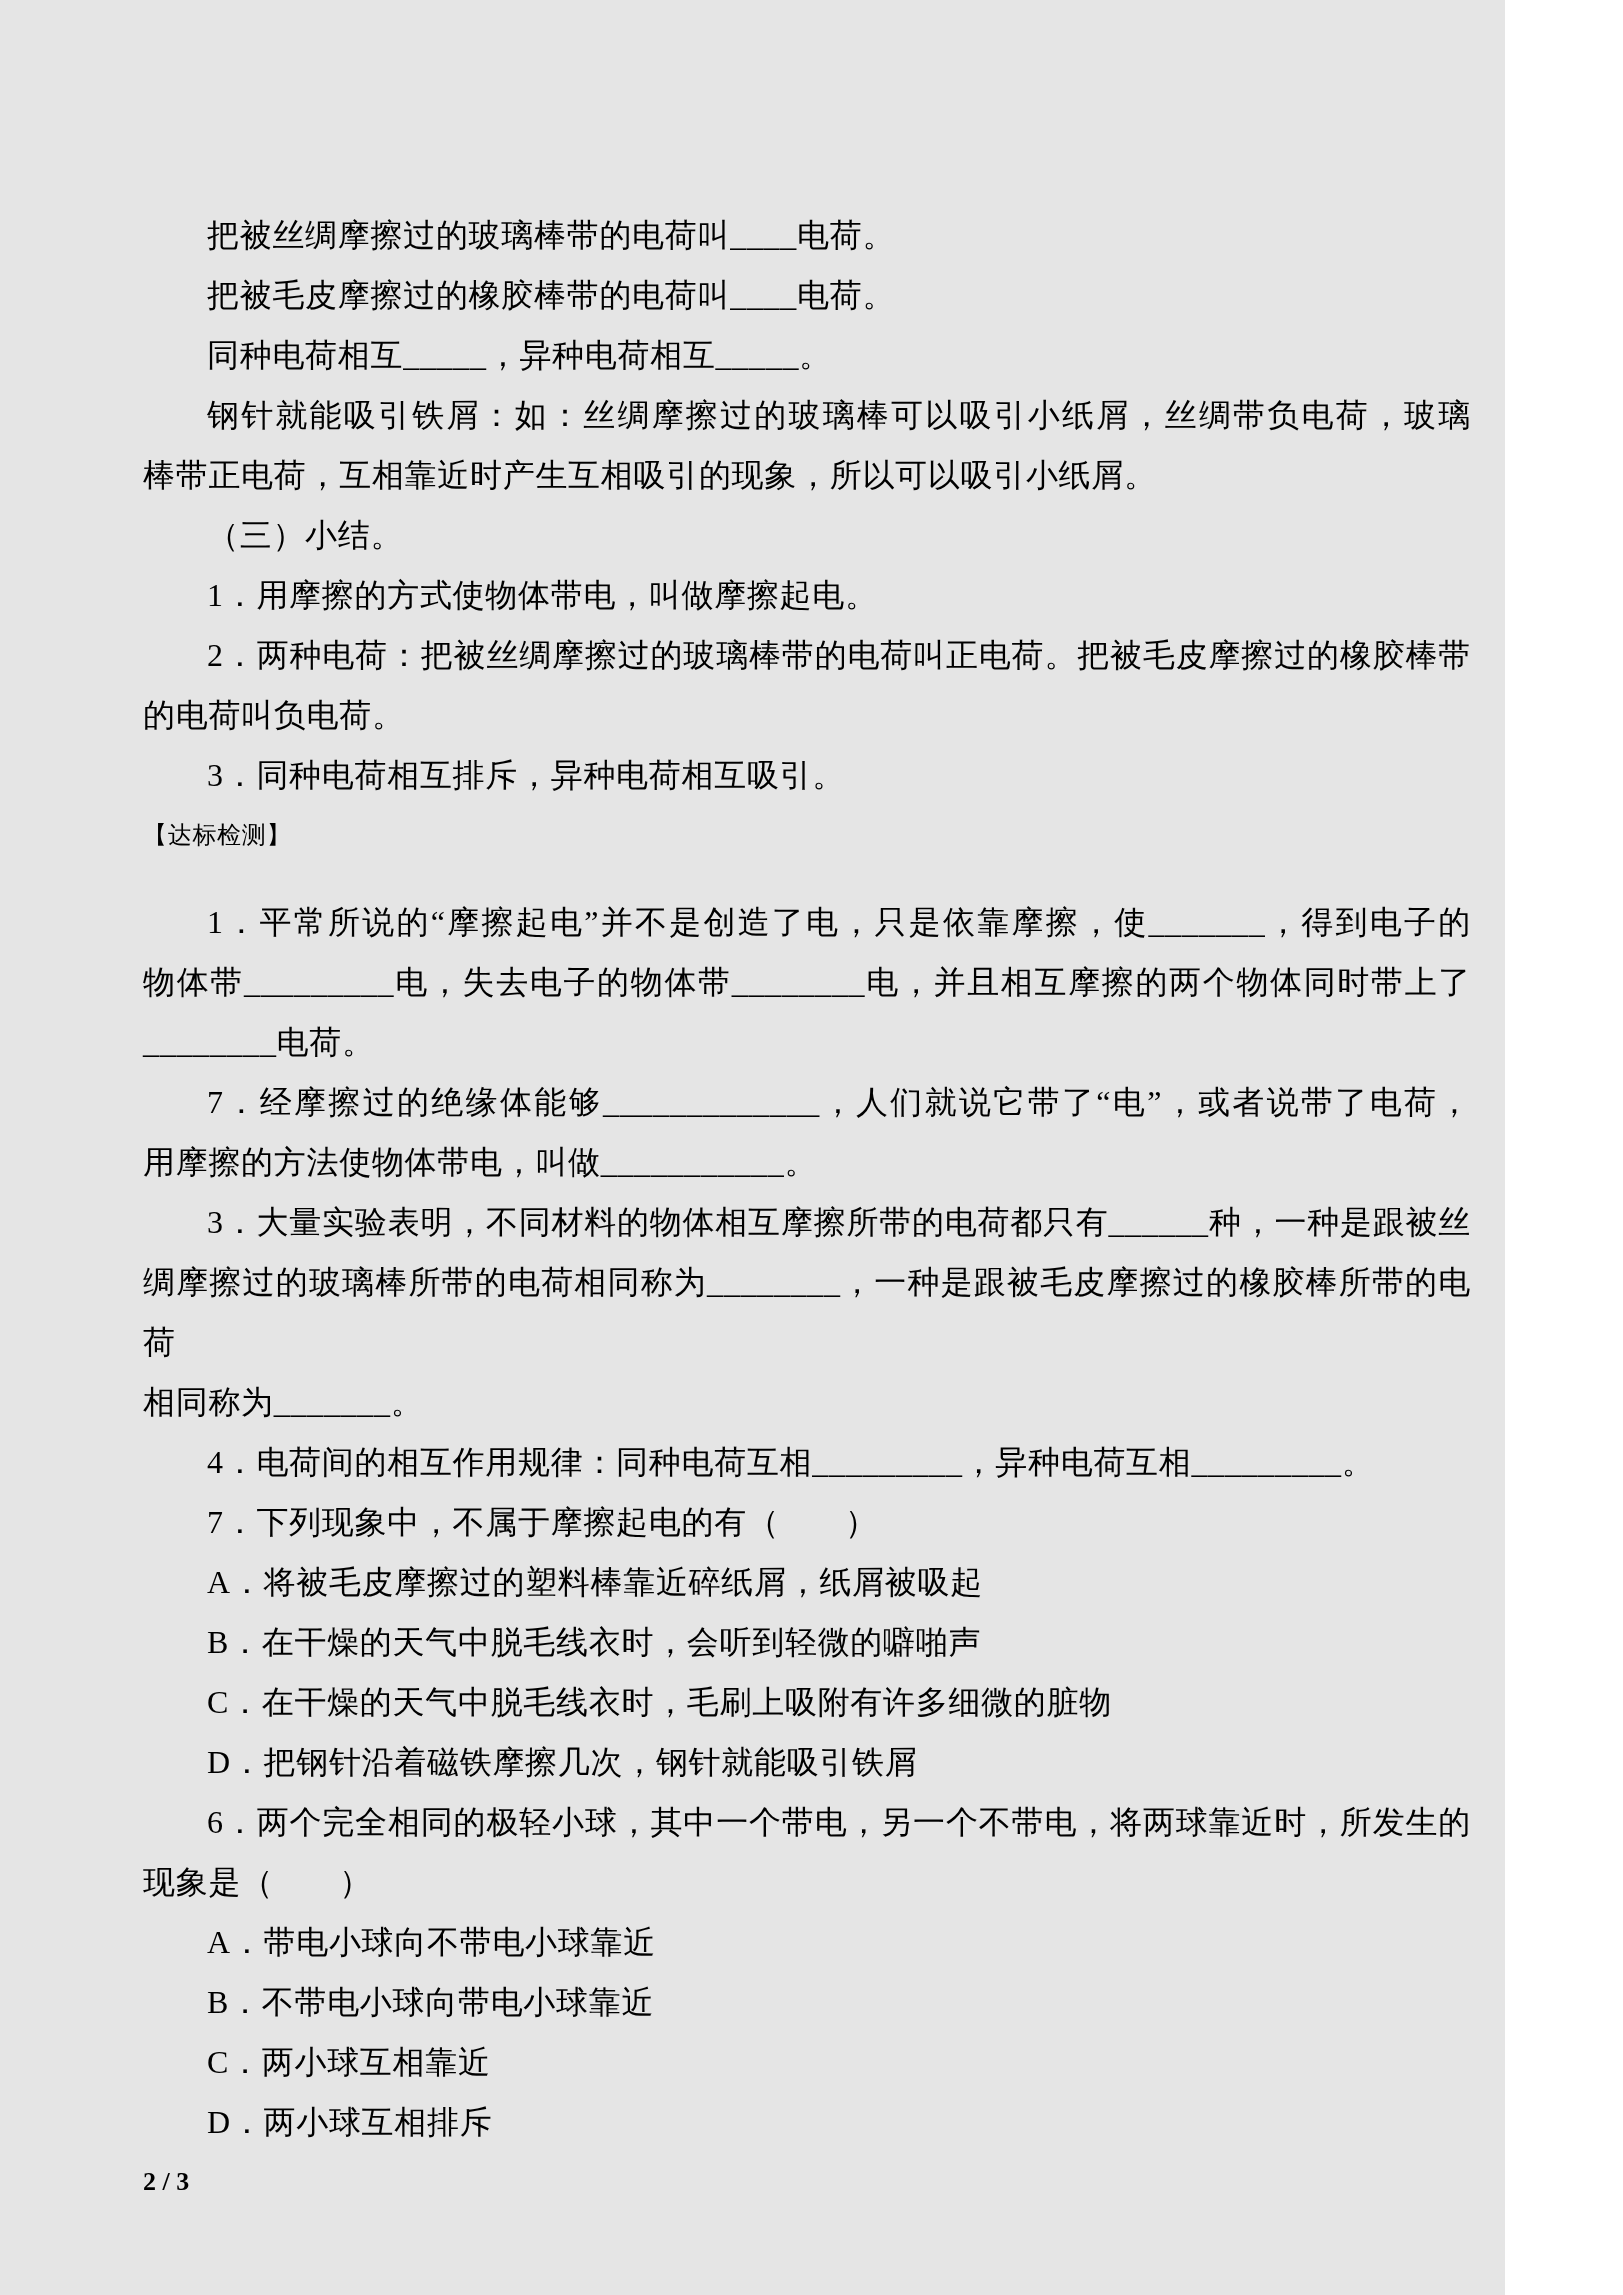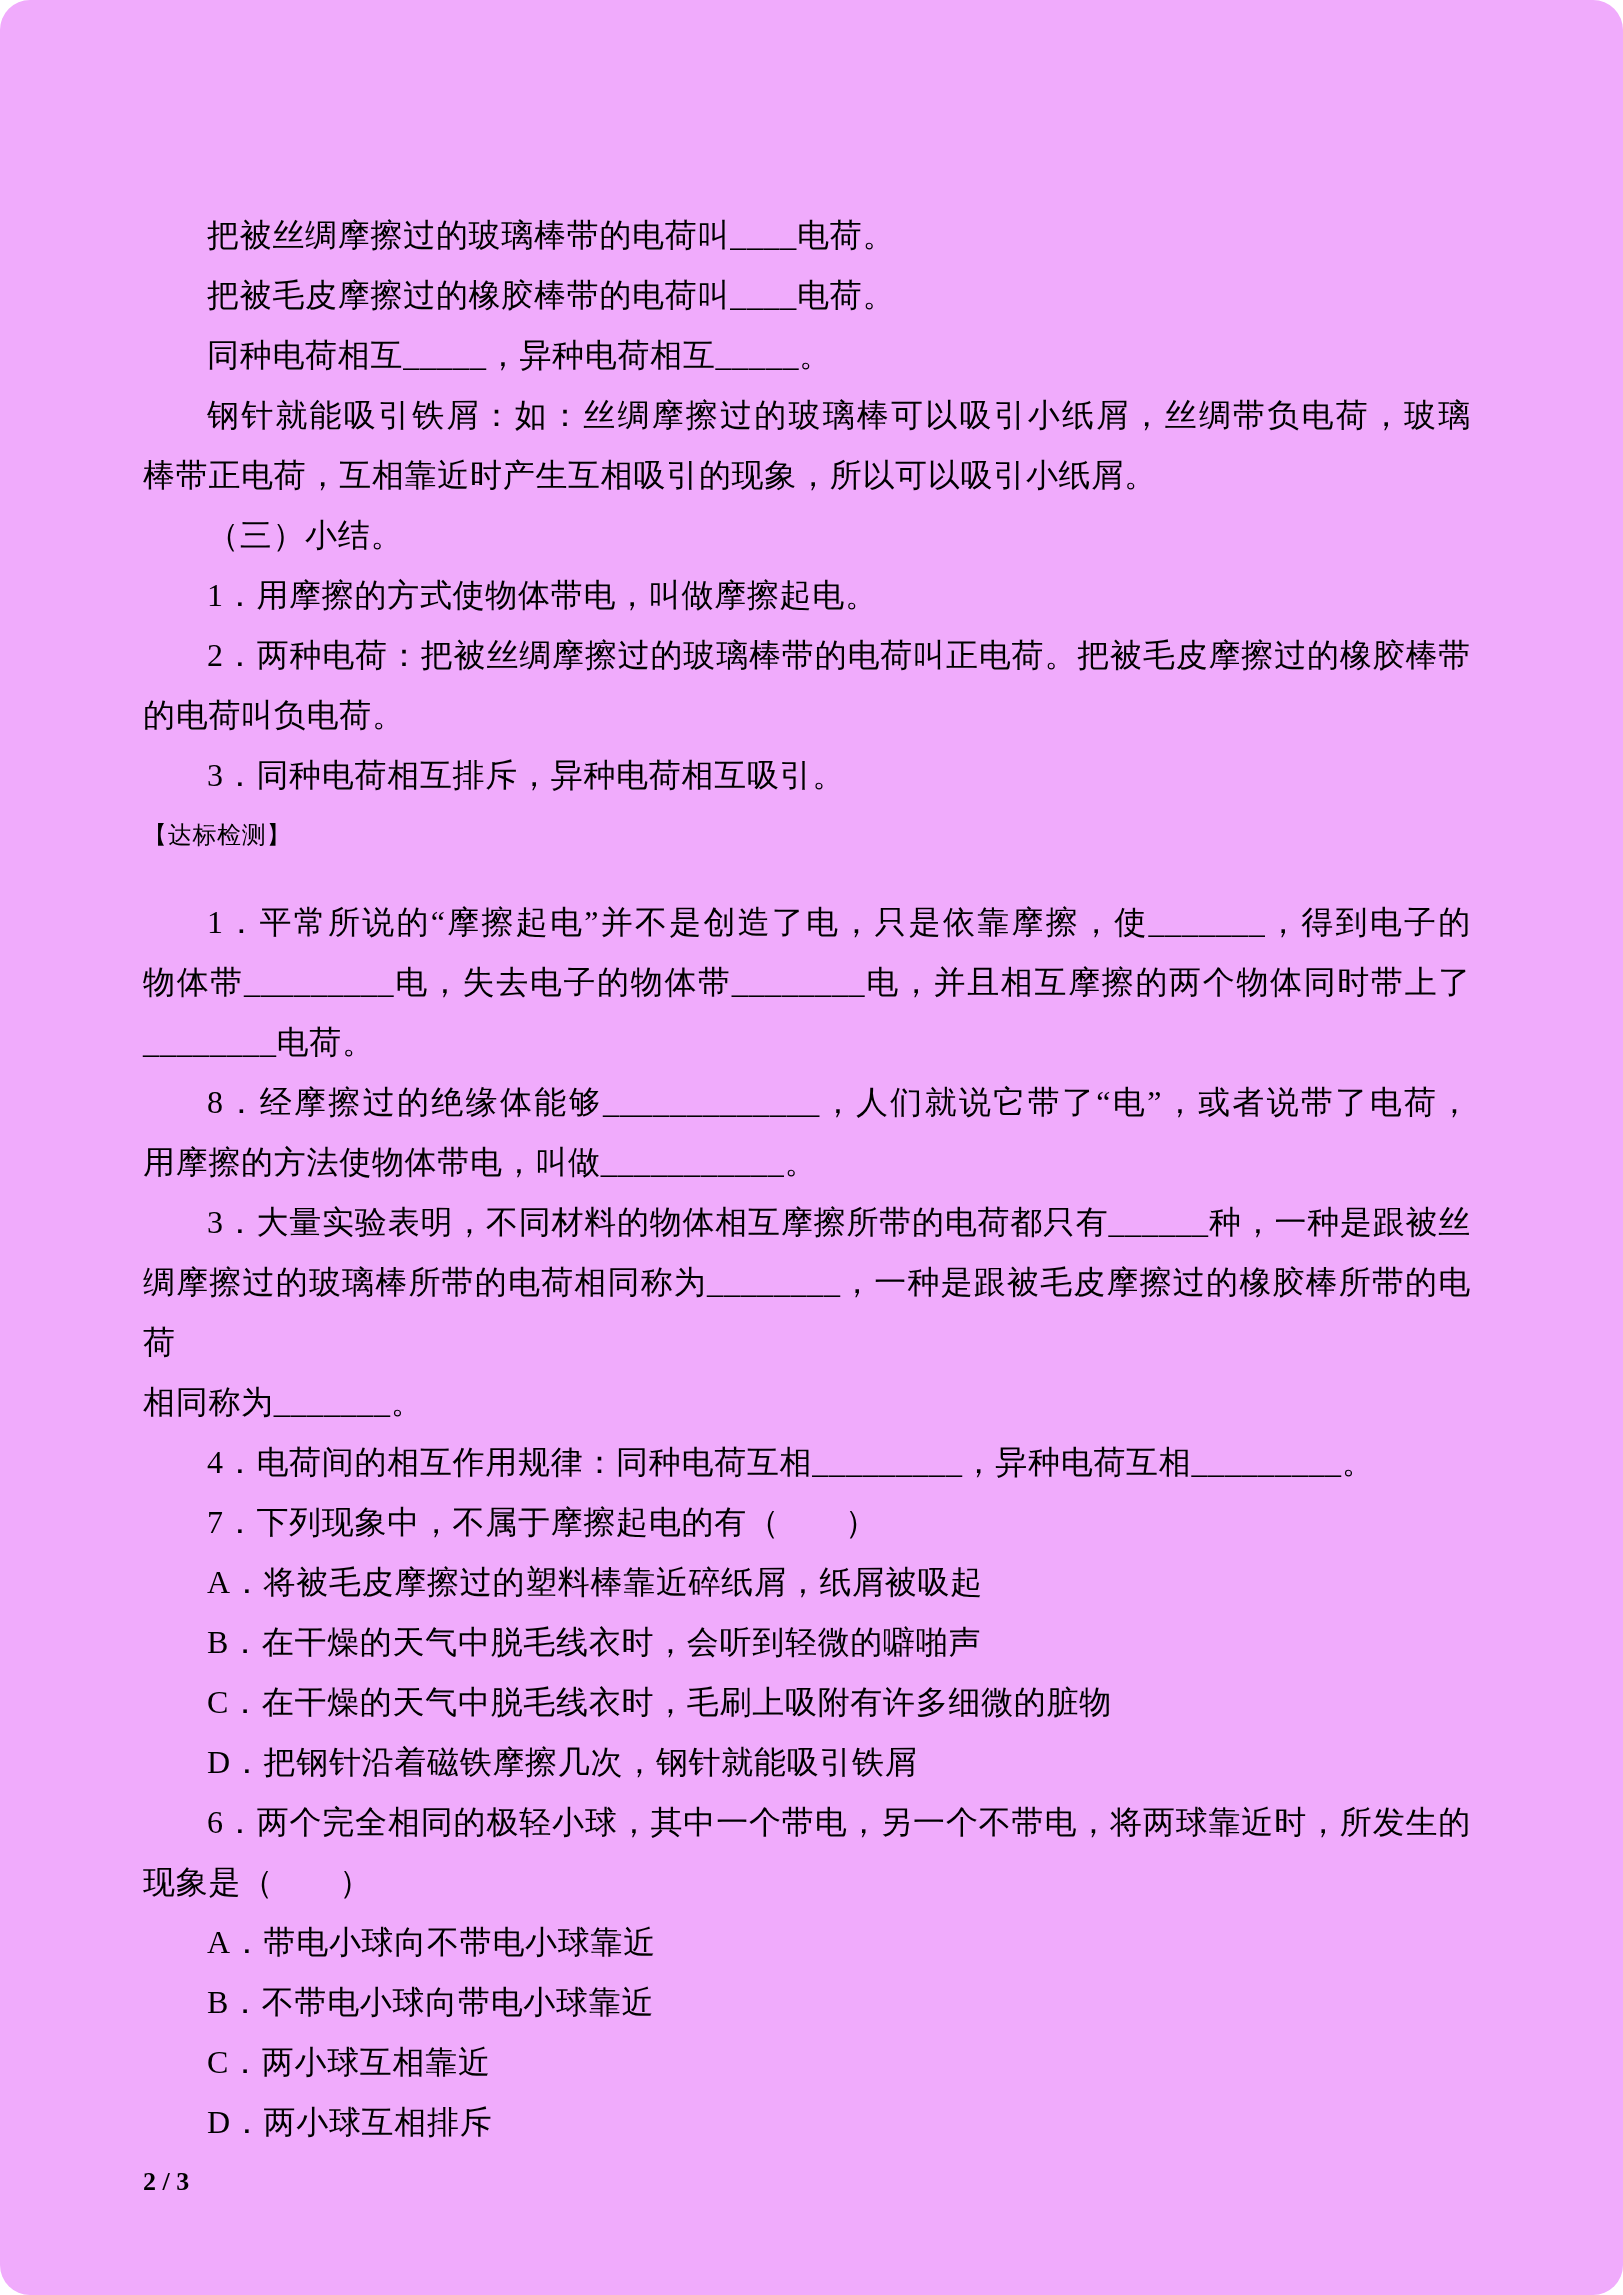--- a/index.html
+++ b/index.html
@@ -10,25 +10,24 @@
   body {
     width: 1623px;
     height: 2295px;
     position: relative;
     font-family: "Liberation Serif", "DejaVu Serif", serif;
     color: #000000;
   }
   .page {
     position: absolute;
     top: 0; left: 0;
-    width: 1623px;
+    width: 1505px;
     height: 2295px;
-    background: #f0abfc;
+    background: #e5e5e5;
     overflow: hidden;
-    border-radius: 30px;
   }
   .content {
     position: absolute;
     top: 205px;
     left: 143px;
     width: 1328px;
   }
   .line {
     font-size: 32px;
     line-height: 60px;
@@ -69,21 +68,21 @@
     <div class="line">棒带正电荷，互相靠近时产生互相吸引的现象，所以可以吸引小纸屑。</div>
     <div class="line indent">（三）小结。</div>
     <div class="line indent">1．用摩擦的方式使物体带电，叫做摩擦起电。</div>
     <div class="line indent full">2．两种电荷：把被丝绸摩擦过的玻璃棒带的电荷叫正电荷。把被毛皮摩擦过的橡胶棒带</div>
     <div class="line">的电荷叫负电荷。</div>
     <div class="line indent">3．同种电荷相互排斥，异种电荷相互吸引。</div>
     <div class="heading">【达标检测】</div>
     <div class="line indent full">1．平常所说的“摩擦起电”并不是创造了电，只是依靠摩擦，使_______，得到电子的</div>
     <div class="line full">物体带_________电，失去电子的物体带________电，并且相互摩擦的两个物体同时带上了</div>
     <div class="line">________电荷。</div>
-    <div class="line indent full">8．经摩擦过的绝缘体能够_____________，人们就说它带了“电”，或者说带了电荷，</div>
+    <div class="line indent full">7．经摩擦过的绝缘体能够_____________，人们就说它带了“电”，或者说带了电荷，</div>
     <div class="line">用摩擦的方法使物体带电，叫做___________。</div>
     <div class="line indent full">3．大量实验表明，不同材料的物体相互摩擦所带的电荷都只有______种，一种是跟被丝</div>
     <div class="line full">绸摩擦过的玻璃棒所带的电荷相同称为________，一种是跟被毛皮摩擦过的橡胶棒所带的电荷</div>
     <div class="line">相同称为_______。</div>
     <div class="line indent">4．电荷间的相互作用规律：同种电荷互相_________，异种电荷互相_________。</div>
     <div class="line indent">7．下列现象中，不属于摩擦起电的有（　　）</div>
     <div class="line indent">A．将被毛皮摩擦过的塑料棒靠近碎纸屑，纸屑被吸起</div>
     <div class="line indent">B．在干燥的天气中脱毛线衣时，会听到轻微的噼啪声</div>
     <div class="line indent">C．在干燥的天气中脱毛线衣时，毛刷上吸附有许多细微的脏物</div>
     <div class="line indent">D．把钢针沿着磁铁摩擦几次，钢针就能吸引铁屑</div>

